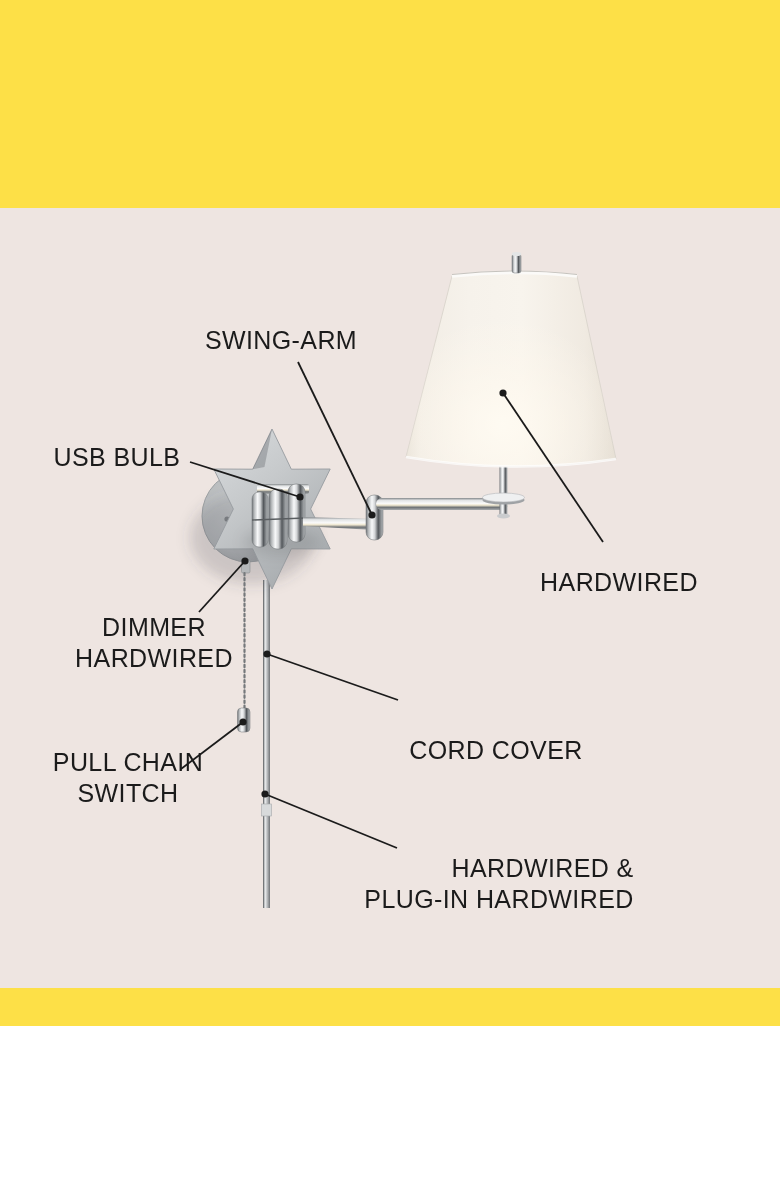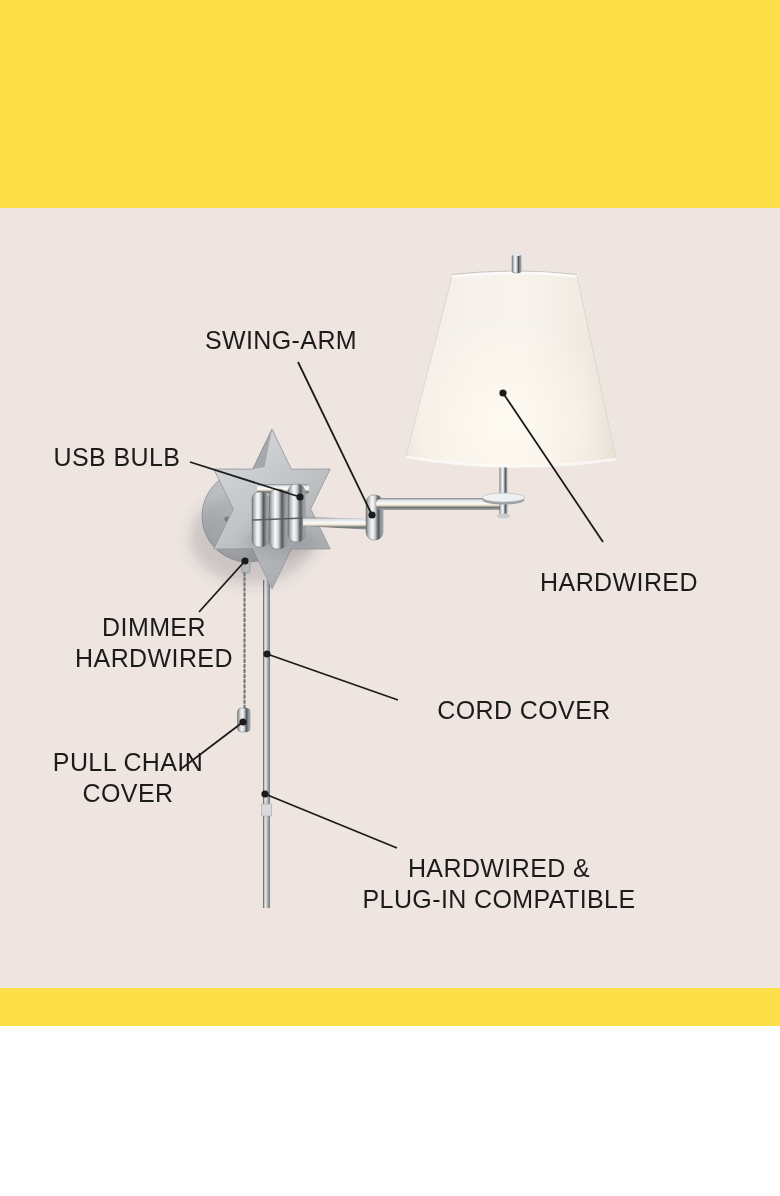--- a/index.html
+++ b/index.html
@@ -185,30 +185,30 @@
       <span class="line">USB BULB</span>
     </div>
 
     <div class="label" style="left:134px; top:435px;margin-left:20px;">
       <span class="line">DIMMER</span>
       <span class="line">HARDWIRED</span>
     </div>
 
     <div class="label" style="left:128px; top:562px;margin-top:8px;">
       <span class="line">PULL CHAIN</span>
-      <span class="line">COVER</span>
+      <span class="line">SWITCH</span>
     </div>
 
     <div class="label" style="left:619px; top:374px;">
       <span class="line">HARDWIRED</span>
     </div>
 
-    <div class="label" style="left:496px; top:502px;margin-left:28px;">
+    <div class="label" style="left:496px; top:542px;">
       <span class="line">CORD COVER</span>
     </div>
 
-    <div class="label" style="left:499px; top:676px;">
+    <div class="label" style="left:499px; top:676px;text-align:right;">
       <span class="line">HARDWIRED &amp;</span>
-      <span class="line">PLUG-IN COMPATIBLE</span>
+      <span class="line">PLUG-IN HARDWIRED</span>
     </div>
 
   </div>
 </div>
 
 </body></html>

